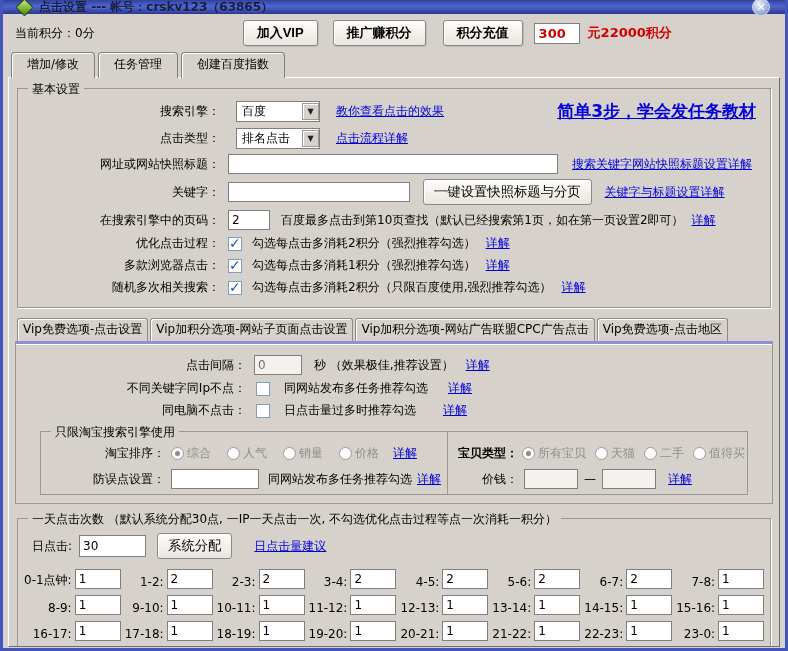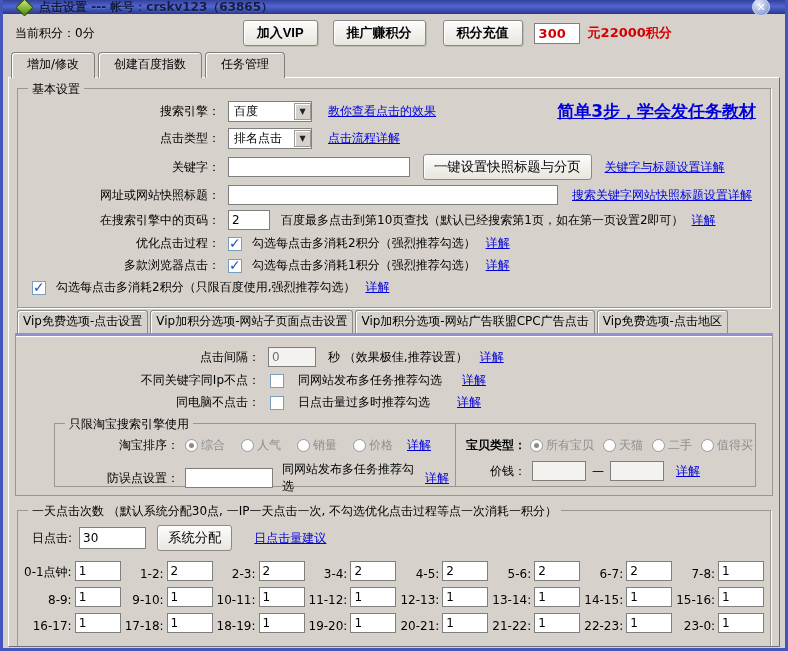--- a/index.html
+++ b/index.html
@@ -53,47 +53,47 @@
   .legend { position:absolute; top:-8px; left:10px; background:#d6d2cb; padding:0 4px; white-space:nowrap; }
 
   .frow { display:flex; align-items:center; margin:5px 0; }
   .flabel { width:196px; text-align:right; flex:none; white-space:nowrap; }
   .flabel2 { width:228px; text-align:right; flex:none; white-space:nowrap; }
 
   .tb-input { height:20px; border:1px solid #7f7f7f; background:#fff; padding:0 3px;
     font-size:12px; font-family:"DejaVu Sans","Liberation Sans",sans-serif; }
   .dis-input { background:#f3f2ee; color:#6e6e6e; }
 
-  .dropdown { width:84px; height:21px; margin-left:8px; border:1px solid #7f7f7f; background:#fff;
+  .dropdown { width:84px; height:21px; margin-left:16px; border:1px solid #7f7f7f; background:#fff;
     display:flex; align-items:center; padding-left:5px; }
   .dd-arrow { margin-left:auto; width:17px; height:17px; background:#d6d2cb;
     border:1px solid #9a9a9a; box-shadow:inset 1px 1px 0 #fff; font-size:8px; color:#222;
     display:flex; align-items:center; justify-content:center; }
 
   a.lnk { color:#0000dd; text-decoration:underline; white-space:nowrap; cursor:pointer; }
   .big-link { font-size:17px; font-weight:bold; margin-left:auto; margin-right:8px; }
 
   .cb { width:14px; height:14px; flex:none; background:#fff; border:1px solid #7c9ebe; position:relative; }
   .cb.checked::after { content:"✓"; position:absolute; top:-3px; left:0px;
     color:#2551cc; font-weight:bold; font-size:14px; }
 
   .radio-item { display:flex; align-items:center; white-space:nowrap; }
   .radio { width:13px; height:13px; border-radius:50%; border:1px solid #9a9a9a;
     background:#fdfdfd; position:relative; flex:none; }
   .radio.selected::after { content:""; position:absolute; top:3px; left:3px;
     width:5px; height:5px; border-radius:50%; background:#8b8b8b; }
   .radio-label { color:#8e8e8e; margin-left:3px; }
 
   
-  .tabs2 { display:flex; margin-top:2px; padding-left:2px;
+  .tabs2 { display:flex; margin-top:10px; padding-left:2px;
     border-bottom:3px solid #8f8fd2; box-shadow:0 1px 0 #fff; }
   .tab2 { border:1px solid #8a8a8a; border-bottom:none; border-radius:3px 3px 0 0;
     padding:2px 5px 3px; margin-right:2px; background:#d6d2cb;
     box-shadow:inset 1px 1px 0 #fff; white-space:nowrap; }
-  .vippanel { border:1px solid #9a978f; border-top:none; padding:6px 16px 8px; }
+  .vippanel { border:1px solid #9a978f; border-top:none; padding:6px 2px 8px; }
 
   .taobao-wrap { display:flex; margin:12px 0 0 22px; }
   .tb-group { border:1px solid #9a978f; position:relative; padding:10px 6px 6px; height:64px; }
   .tb-left { width:408px; }
   .tb-right { width:300px; border-left:none; }
   .tbrow { display:flex; align-items:center; margin:3px 0 7px; }
   .tblabel { width:118px; text-align:right; flex:none; white-space:nowrap; }
   .tblabel-s { width:64px; text-align:right; flex:none; white-space:nowrap; }
   .radio-row { display:flex; gap:16px; margin-left:6px; }
   .radio-row-s { display:flex; gap:9px; margin-left:4px; }
@@ -122,22 +122,22 @@
     <span>当前积分：0分</span>
     <button class="btn join-vip">加入VIP</button>
     <button class="btn promote">推广赚积分</button>
     <button class="btn recharge">积分充值</button>
     <input class="amount-input" value="300" style="">
     <span class="rate-text">元22000积分</span>
   </div>
 
   <div class="tabs1">
     <div class="tab1 active">增加/修改</div>
+    <div class="tab1">任务管理</div>
     <div class="tab1">创建百度指数</div>
-    <div class="tab1">任务管理</div>
   </div>
 
   <div class="mainpanel">
 
     <div class="group">
       <span class="legend">基本设置</span>
 
       <div class="frow">
         <span class="flabel">搜索引擎：</span>
         <div class="dropdown">
@@ -151,33 +151,33 @@
       <div class="frow">
         <span class="flabel">点击类型：</span>
         <div class="dropdown">
           <span>排名点击</span>
           <span class="dd-arrow">▼</span>
         </div>
         <a class="lnk" style="margin-left:16px">点击流程详解</a>
       </div>
 
       <div class="frow">
+        <span class="flabel">网址或网站快照标题：</span>
+        <input class="tb-input" style="width: 330px; margin-left: 8px;">
+        <a class="lnk" style="margin-left:14px">搜索关键字网站快照标题设置详解</a>
+      </div>
+
+      <div class="frow">
         <span class="flabel">关键字：</span>
         <input class="tb-input" style="width: 182px; margin-left: 8px;">
         <button class="btn-small" style="margin-left:13px">一键设置快照标题与分页</button>
         <a class="lnk" style="margin-left:13px">关键字与标题设置详解</a>
       </div>
 
       <div class="frow">
-        <span class="flabel">网址或网站快照标题：</span>
-        <input class="tb-input" style="width: 330px; margin-left: 8px;">
-        <a class="lnk" style="margin-left:14px">搜索关键字网站快照标题设置详解</a>
-      </div>
-
-      <div class="frow">
         <span class="flabel">在搜索引擎中的页码：</span>
         <input class="tb-input" style="width: 42px; margin-left: 8px;" value="2">
         <span style="margin-left:11px">百度最多点击到第10页查找（默认已经搜索第1页，如在第一页设置2即可）</span>
         <a class="lnk" style="margin-left:8px">详解</a>
       </div>
 
       <div class="frow">
         <span class="flabel">优化点击过程：</span>
         <span class="cb checked" style="margin-left:8px"></span>
         <span style="margin-left:10px">勾选每点击多消耗2积分（强烈推荐勾选）</span>
@@ -185,20 +185,21 @@
       </div>
 
       <div class="frow">
         <span class="flabel">多款浏览器点击：</span>
         <span class="cb checked" style="margin-left:8px"></span>
         <span style="margin-left:10px">勾选每点击多消耗1积分（强烈推荐勾选）</span>
         <a class="lnk" style="margin-left:10px">详解</a>
       </div>
 
       <div class="frow">
+        <span class="flabel">随机多次相关搜索：</span>
         <span class="cb checked" style="margin-left:8px"></span>
         <span style="margin-left:10px">勾选每点击多消耗2积分（只限百度使用,强烈推荐勾选）</span>
         <a class="lnk" style="margin-left:10px">详解</a>
       </div>
     </div>
 
     <div class="tabs2">
       <div class="tab2">Vip免费选项-点击设置</div>
       <div class="tab2">Vip加积分选项-网站子页面点击设置</div>
       <div class="tab2">Vip加积分选项-网站广告联盟CPC广告点击</div>

